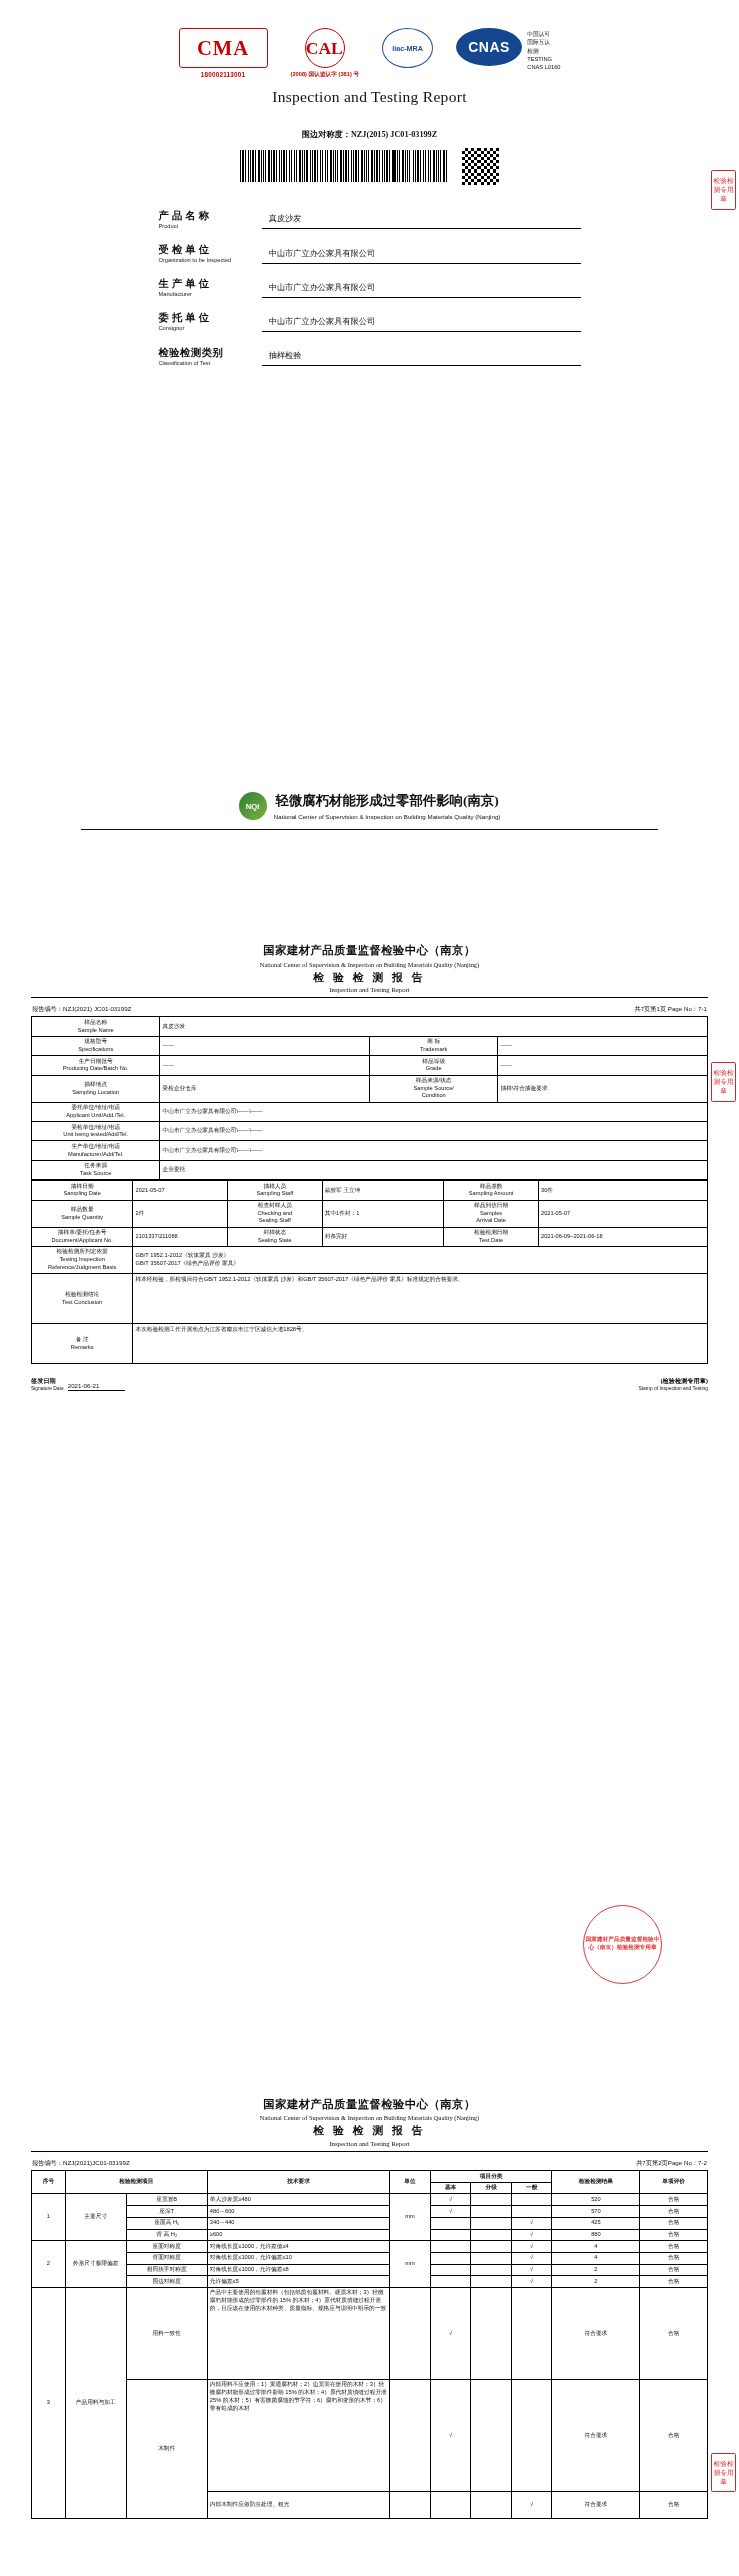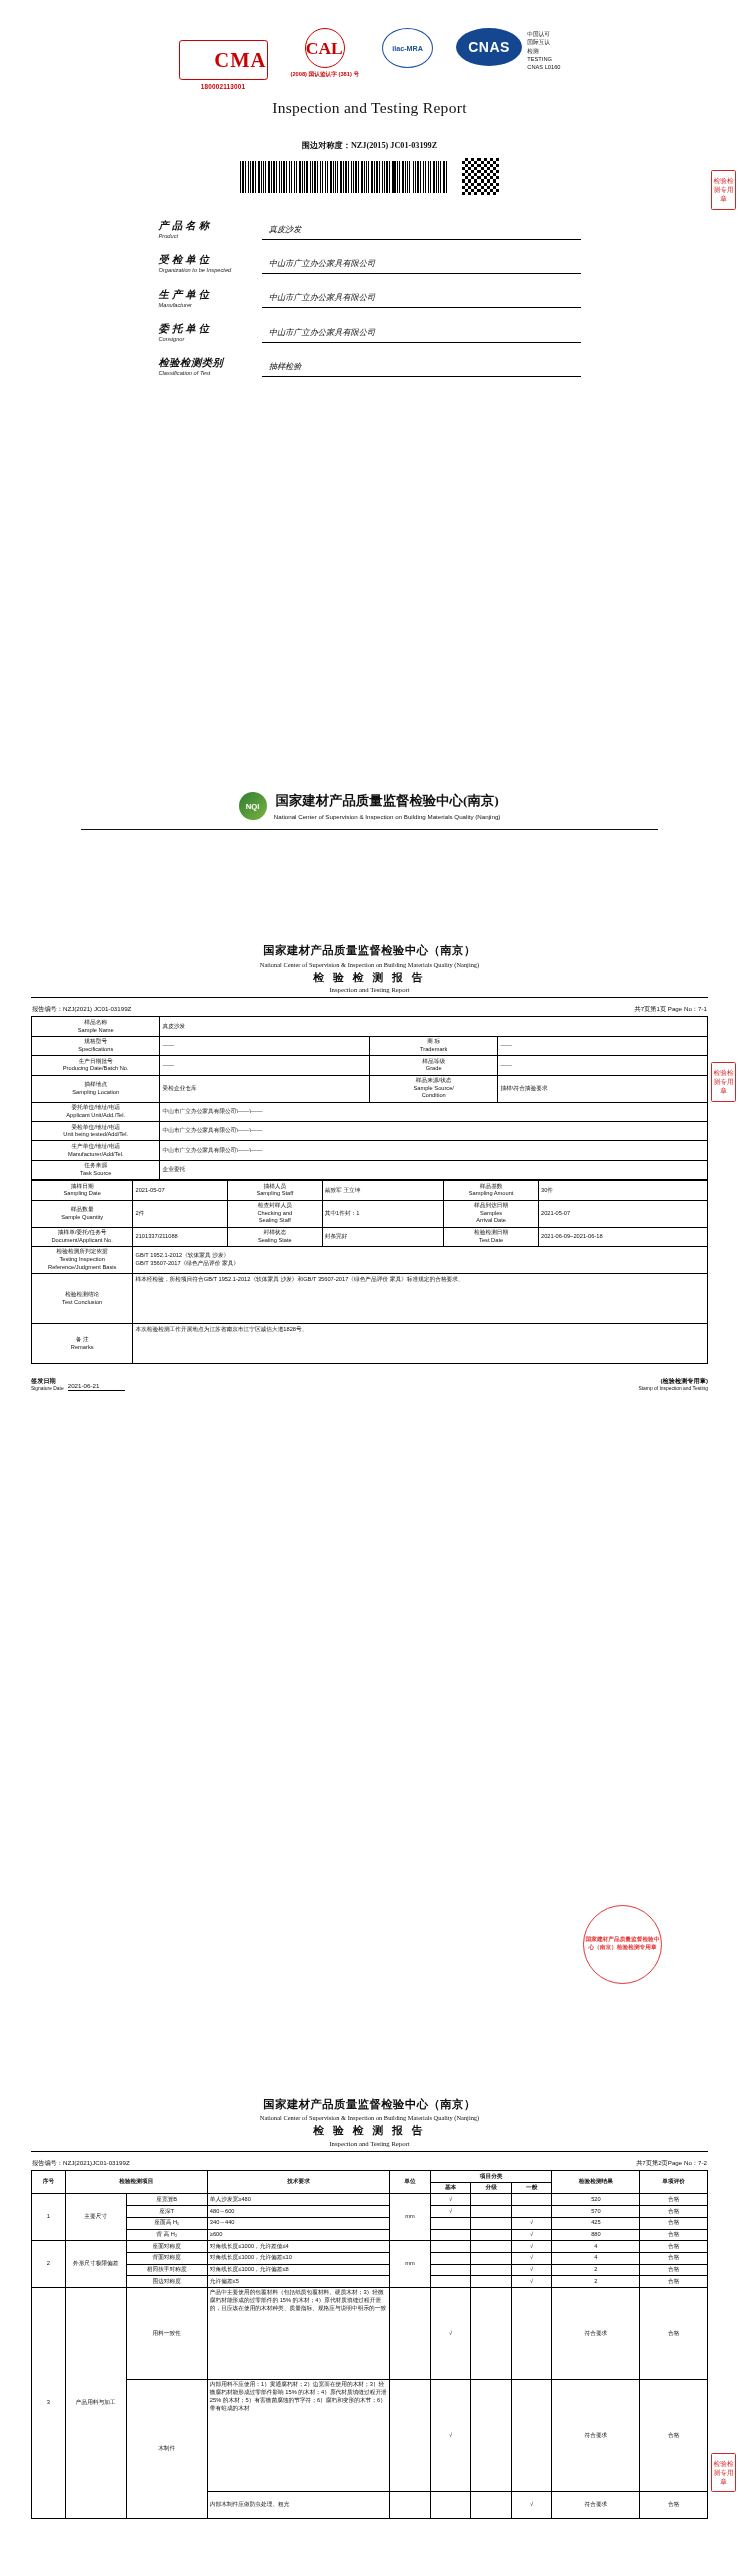--- a/index.html
+++ b/index.html
@@ -4,21 +4,21 @@
 <style>
   html,body{margin:0;padding:0;background:#f0f0f0;}
   body{font-family:"Liberation Sans","DejaVu Sans",sans-serif;color:#111;}
   .page{width:739px;margin:0 auto;background:#fff;position:relative;}
   .sheet{position:relative;background:#fff;}
 
   
   .cover{height:907px;position:relative;padding:0;}
   .logos{display:flex;align-items:flex-start;justify-content:center;gap:23px;padding-top:28px;}
   .logo{position:relative;text-align:center;}
-  .cma-box{width:87px;height:38px;border:1.5px solid #c00;border-radius:3.1px;display:flex;align-items:center;justify-content:flex-end;margin-top:12px;}
+  .cma-box{width:87px;height:38px;border:1.5px solid #c00;border-radius:3.1px;display:flex;align-items:center;justify-content:center;}
   .cma-text{font-family:"Liberation Serif",serif;font-weight:bold;font-size:20.6px;color:#c00;letter-spacing:1px;}
   .cma-num{font-size:6.4px;color:#c00;font-weight:bold;margin-top:2.6px;letter-spacing:0.2px;}
   .cal-circle{width:38px;height:38px;border:1.5px solid #c00;border-radius:50%;display:flex;align-items:center;justify-content:flex-start;margin:0 auto;}
   .cal-inner{font-family:"Liberation Serif",serif;font-size:17.5px;color:#c00;font-weight:bold;}
   .cal-num{font-size:5.7px;color:#c00;margin-top:3.1px;font-weight:bold;}
   .ilac{width:49px;height:38px;border-radius:50%;border:1.5px solid #1b4f9c;display:flex;align-items:center;justify-content:center;color:#1b4f9c;font-size:7.2px;font-weight:bold;}
   .cnas{width:66px;height:38px;border-radius:50%;background:#14478f;color:#fff;display:flex;align-items:center;justify-content:center;font-size:14px;font-weight:bold;letter-spacing:0.5px;}
   .cnas-side{font-size:5.7px;line-height:1.45;color:#111;text-align:left;padding-top:2.1px;}
 
   .title-cn{text-align:center;font-family:"Liberation Serif",serif;font-weight:bold;font-size:38px;letter-spacing:5.2px;margin-top:49px;}
@@ -26,21 +26,21 @@
 
   .report-no{text-align:center;font-size:8.2px;margin-top:23px;font-weight:bold;font-family:"Liberation Serif",serif;}
   .barcode-wrap{display:flex;justify-content:center;align-items:center;gap:13.4px;margin-top:7.2px;}
   .barcode{height:32px;width:208px;background:
      repeating-linear-gradient(90deg,#000 0 1px,#fff 1px 2.1px,#000 2.1px 3.6px,#fff 3.6px 4.6px,#000 4.6px 5.7px,#fff 5.7px 7.7px,#000 7.7px 9.3px,#fff 9.3px 10.3px);}
   .qr{width:37px;height:37px;background:
       repeating-linear-gradient(90deg,#000 0 3.1px,#fff 3.1px 6.2px),
       repeating-linear-gradient(0deg,#000 0 3.1px,#fff 3.1px 6.2px);
       background-blend-mode:difference;}
 
-  .fields{width:422px;margin:24px auto 5px;font-style:italic;}
+  .fields{width:422px;margin:24px auto 5px;}
   .frow{display:flex;align-items:flex-end;margin-bottom:13.4px;}
   .flabel{width:103px;text-align:justify;flex:none;}
   .flabel .cn{font-size:10.3px;font-family:"Liberation Serif",serif;font-weight:bold;letter-spacing:3.1px;}
   .flabel .en{font-size:5.7px;color:#222;line-height:1.2;}
   .fval{flex:1;border-bottom:0.8px solid #000;padding:0 0 2.6px 7.2px;font-size:8.2px;font-family:"Liberation Serif",serif;min-height:12.4px;}
 
   .cover-footer{position:absolute;left:0;right:0;bottom:77px;text-align:center;}
   .nqi-line{display:inline-flex;align-items:center;gap:7.2px;}
   .nqi-badge{width:28px;height:28px;border-radius:50%;background:linear-gradient(135deg,#2e7d32,#7cb342);color:#fff;font-size:7.7px;font-weight:bold;display:flex;align-items:center;justify-content:center;}
   .nqi-cn{font-size:13.4px;font-weight:bold;font-family:"Liberation Serif",serif;}
@@ -160,21 +160,21 @@
         <div class="fval">抽样检验</div>
       </div>
     </div>
 
     <div class="cover-footer">
       <div class="nqi-line">
         <div class="nqi-badge">
             <span>NQI</span>
           </div>
         <div>
-          <div class="nqi-cn">国家建材产品质量监督检验中心(南京)</div>
+          <div class="nqi-cn">轻微腐朽材能形成过零部件影响(南京)</div>
           <div class="nqi-en">National Center of Supervision &amp; Inspection on Building Materials Quality (Nanjing)</div>
         </div>
       </div>
       <div class="cover-rule"></div>
     </div>
 
     <div class="side-seal" style="top:170px;">检验检测专用章</div>
   </div>
 
   <div class="sheet rep" style="height:1097px">

